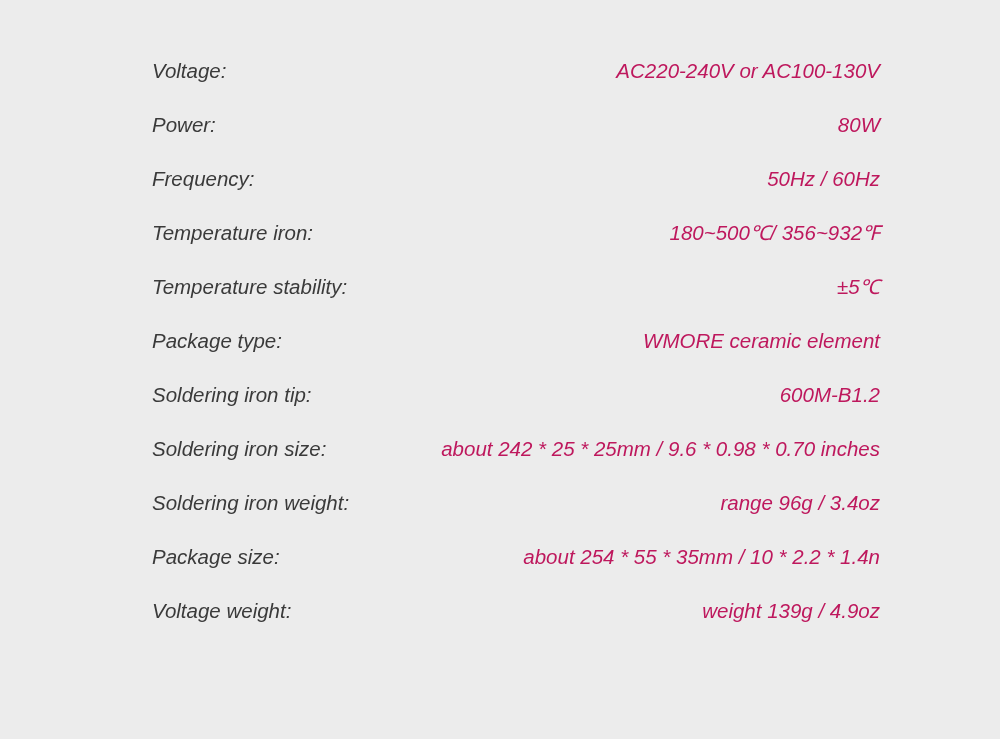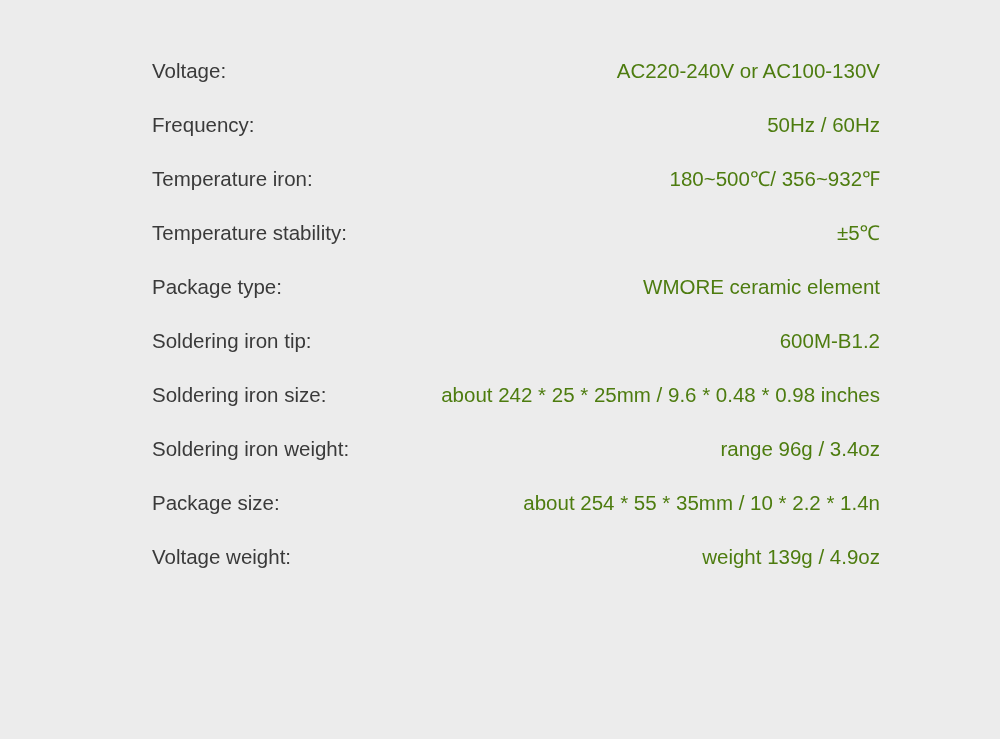--- a/index.html
+++ b/index.html
@@ -14,52 +14,57 @@
     color: #333333;
     overflow: hidden;
   }
   .spec-sheet {
     width: 1000px;
     height: 739px;
     box-sizing: border-box;
     padding: 44px 120px 0 152px;
     display: flex;
     flex-direction: column;
+    font-style: italic;
   }
   .spec-row {
     display: flex;
     align-items: baseline;
     justify-content: space-between;
     height: 54px;
     font-size: 20.5px;
     line-height: 54px;
     white-space: nowrap;
   }
   .spec-label {
     text-align: left;
     color: #3a3a3a;
     flex: 0 0 auto;
   }
   .spec-value {
     text-align: left;
-    color: #4d7c0f;
+    color: #be185d;
     flex: 0 0 auto;
     padding-left: 18px;
   }
 </style>
 </head>
 <body>
 
 <div class="spec-sheet">
 
   <div class="spec-row">
     <span class="spec-label">Voltage:</span>
     <span class="spec-value">AC220-240V or AC100-130V</span>
   </div>
 
+  <div class="spec-row">
+    <span class="spec-label">Power:</span>
+    <span class="spec-value">80W</span>
+  </div>
 
   <div class="spec-row">
     <span class="spec-label">Frequency:</span>
     <span class="spec-value">50Hz / 60Hz</span>
   </div>
 
   <div class="spec-row">
     <span class="spec-label">Temperature iron:</span>
     <span class="spec-value">180~500℃/ 356~932℉</span>
   </div>
@@ -75,21 +80,21 @@
   </div>
 
   <div class="spec-row">
     <span class="spec-label">Soldering iron tip:</span>
     <span class="spec-value">600M-B1.2</span>
   </div>
 
 
   <div class="spec-row">
     <span class="spec-label">Soldering iron size:</span>
-    <span class="spec-value">about 242 * 25 * 25mm / 9.6 * 0.48 * 0.98 inches</span>
+    <span class="spec-value">about 242 * 25 * 25mm / 9.6 * 0.98 * 0.70 inches</span>
   </div>
 
   <div class="spec-row">
     <span class="spec-label">Soldering iron weight:</span>
     <span class="spec-value">range 96g / 3.4oz</span>
   </div>
 
   <div class="spec-row">
     <span class="spec-label">Package size:</span>
     <span class="spec-value">about 254 * 55 * 35mm / 10 * 2.2 * 1.4n</span>

